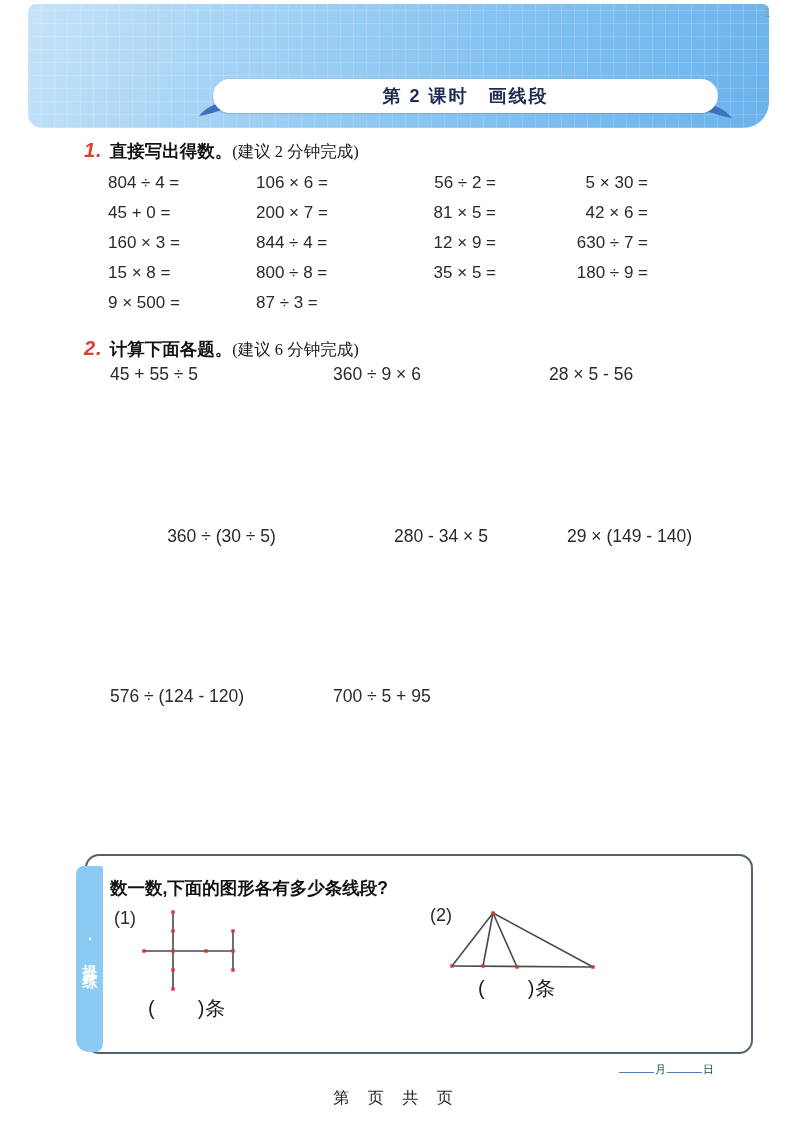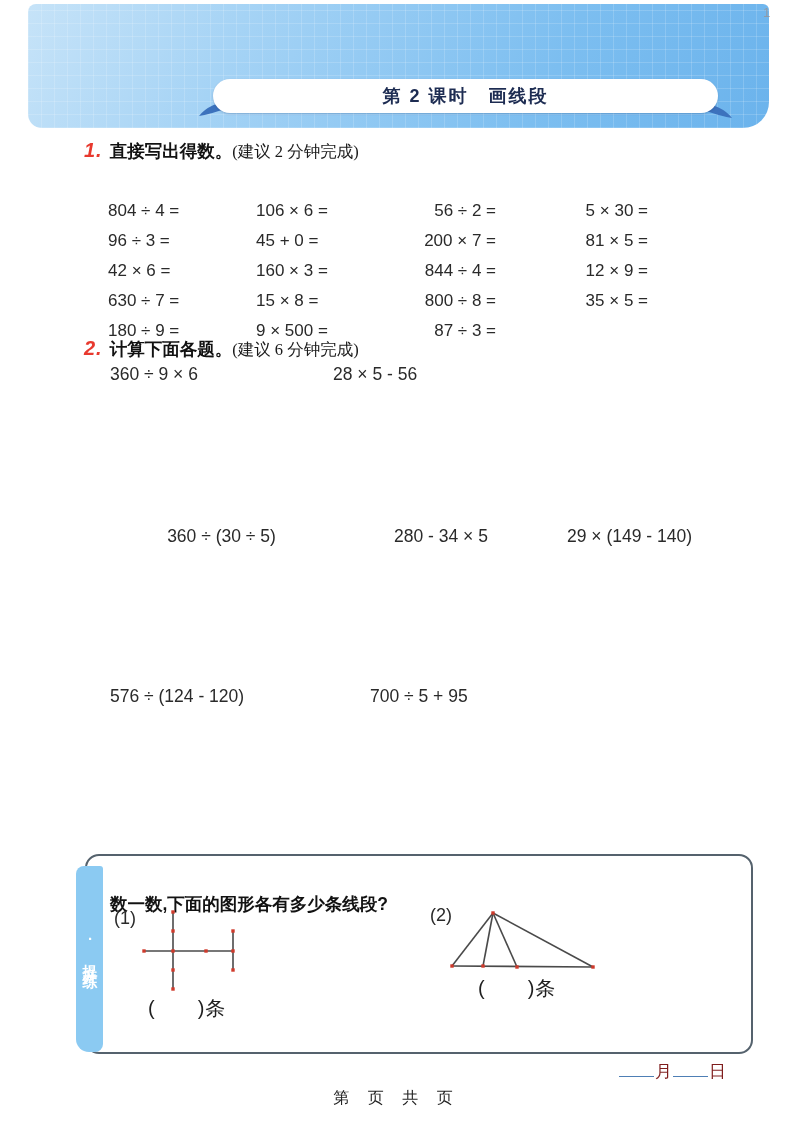--- a/index.html
+++ b/index.html
@@ -48,21 +48,21 @@
   }
 
   
   .grid1 {
     position:absolute; left:108px; top:168px;
     display:grid;
     grid-template-columns:148px 148px 92px 152px;
     grid-auto-rows:30px;
     font-size:17px; color:#2a2a2a;
   }
-  .grid1 span { display:block; line-height:30px; white-space:nowrap;margin-top:28px; }
+  .grid1 span { display:block; line-height:30px; white-space:nowrap; }
   .grid1 span:nth-child(4n+3),
   .grid1 span:nth-child(4n+4) { text-align:right; }
 
   
   .calc-row { position:absolute; left:110px; width:600px; display:flex; font-size:17.5px; color:#2a2a2a; }
   .calc-row span:nth-child(1) { width:223px; }
   .calc-row span:nth-child(2) { width:216px; }
   .calc-row span:nth-child(3) { flex:1; }
 
   
@@ -72,31 +72,31 @@
   }
   .practice-tab {
     position:absolute; left:76px; top:866px; width:27px; height:186px;
     background:#8bcaf2; border-radius:8px 3px 8px 13px; z-index:3;
     display:flex; align-items:center; justify-content:center;
   }
   .practice-tab-label {
     writing-mode:vertical-rl; text-orientation:upright;
     color:#ffffff; font-weight:bold; font-size:15px; letter-spacing:5px;
   }
-  .box-question { position:absolute; left:110px; top:876px; font-size:17.5px; font-weight:bold; color:#121212;margin-top:16px; }
+  .box-question { position:absolute; left:110px; top:876px; font-size:17.5px; font-weight:bold; color:#121212; }
   .fig-label { position:absolute; font-size:18px; color:#2a2a2a; }
   .answer-blank { position:absolute; font-size:20px; color:#1f1f1f; letter-spacing:1px; }
   .fig-svg { position:absolute; }
   .fig-svg line { stroke:#4a4a4a; stroke-width:1.6; }
   .fig-svg rect { fill:#cf3a2b; }
 
   
   .date-line {
     position:absolute; left:618px; top:1060px; width:160px;
-    color:#7f1d1d; font-size:17px; white-space:nowrap;
+    color:#14532d; font-size:11px; white-space:nowrap;
   }
   .date-blank {
     display:inline-block; width:35px; height:13px;
     border-bottom:1.5px solid #4e7fb5; margin:0 1px;
   }
   .page-footer {
     position:absolute; left:0; right:0; top:1088px; text-align:center;
     font-size:16px; color:#1f1f1f; letter-spacing:7px;
   }
 </style>
@@ -123,21 +123,20 @@
 
 <div class="sec-head" style="top:139px;">
   <span class="sec-num">1.</span><span class="sec-title">直接写出得数。</span><span class="sec-sugg">(建议 2 分钟完成)</span>
 </div>
 
 <div class="grid1">
   <span>804 ÷ 4 =</span>
   <span>106 × 6 =</span>
   <span>56 ÷ 2 =</span>
   <span>5 × 30 =</span>
-  <span>96 ÷ 3 =</span>
   <span>45 + 0 =</span>
   <span>200 × 7 =</span>
   <span>81 × 5 =</span>
   <span>42 × 6 =</span>
   <span>160 × 3 =</span>
   <span>844 ÷ 4 =</span>
   <span>12 × 9 =</span>
   <span>630 ÷ 7 =</span>
   <span>15 × 8 =</span>
   <span>800 ÷ 8 =</span>
@@ -145,29 +144,30 @@
   <span>180 ÷ 9 =</span>
   <span>9 × 500 =</span>
   <span>87 ÷ 3 =</span>
 </div>
 
 <div class="sec-head" style="top:337px;">
   <span class="sec-num">2.</span><span class="sec-title">计算下面各题。</span><span class="sec-sugg">(建议 6 分钟完成)</span>
 </div>
 
 <div class="calc-row" style="top:364px;">
+  <span>45 + 55 ÷ 5</span>
   <span>360 ÷ 9 × 6</span>
   <span>28 × 5 - 56</span>
 </div>
 <div class="calc-row" style="top:526px;text-align:center;">
   <span>360 ÷ (30 ÷ 5)</span>
   <span>280 - 34 × 5</span>
   <span>29 × (149 - 140)</span>
 </div>
-<div class="calc-row" style="top:686px;gap:37px;">
+<div class="calc-row" style="top:686px;">
   <span>576 ÷ (124 - 120)</span>
   <span>700 ÷ 5 + 95</span>
 </div>
 
 <div class="practice-box"></div>
 <div class="practice-tab">
   <span class="practice-tab-label">·提升练·</span>
 </div>
 <div class="box-question">数一数,下面的图形各有多少条线段?</div>
 

